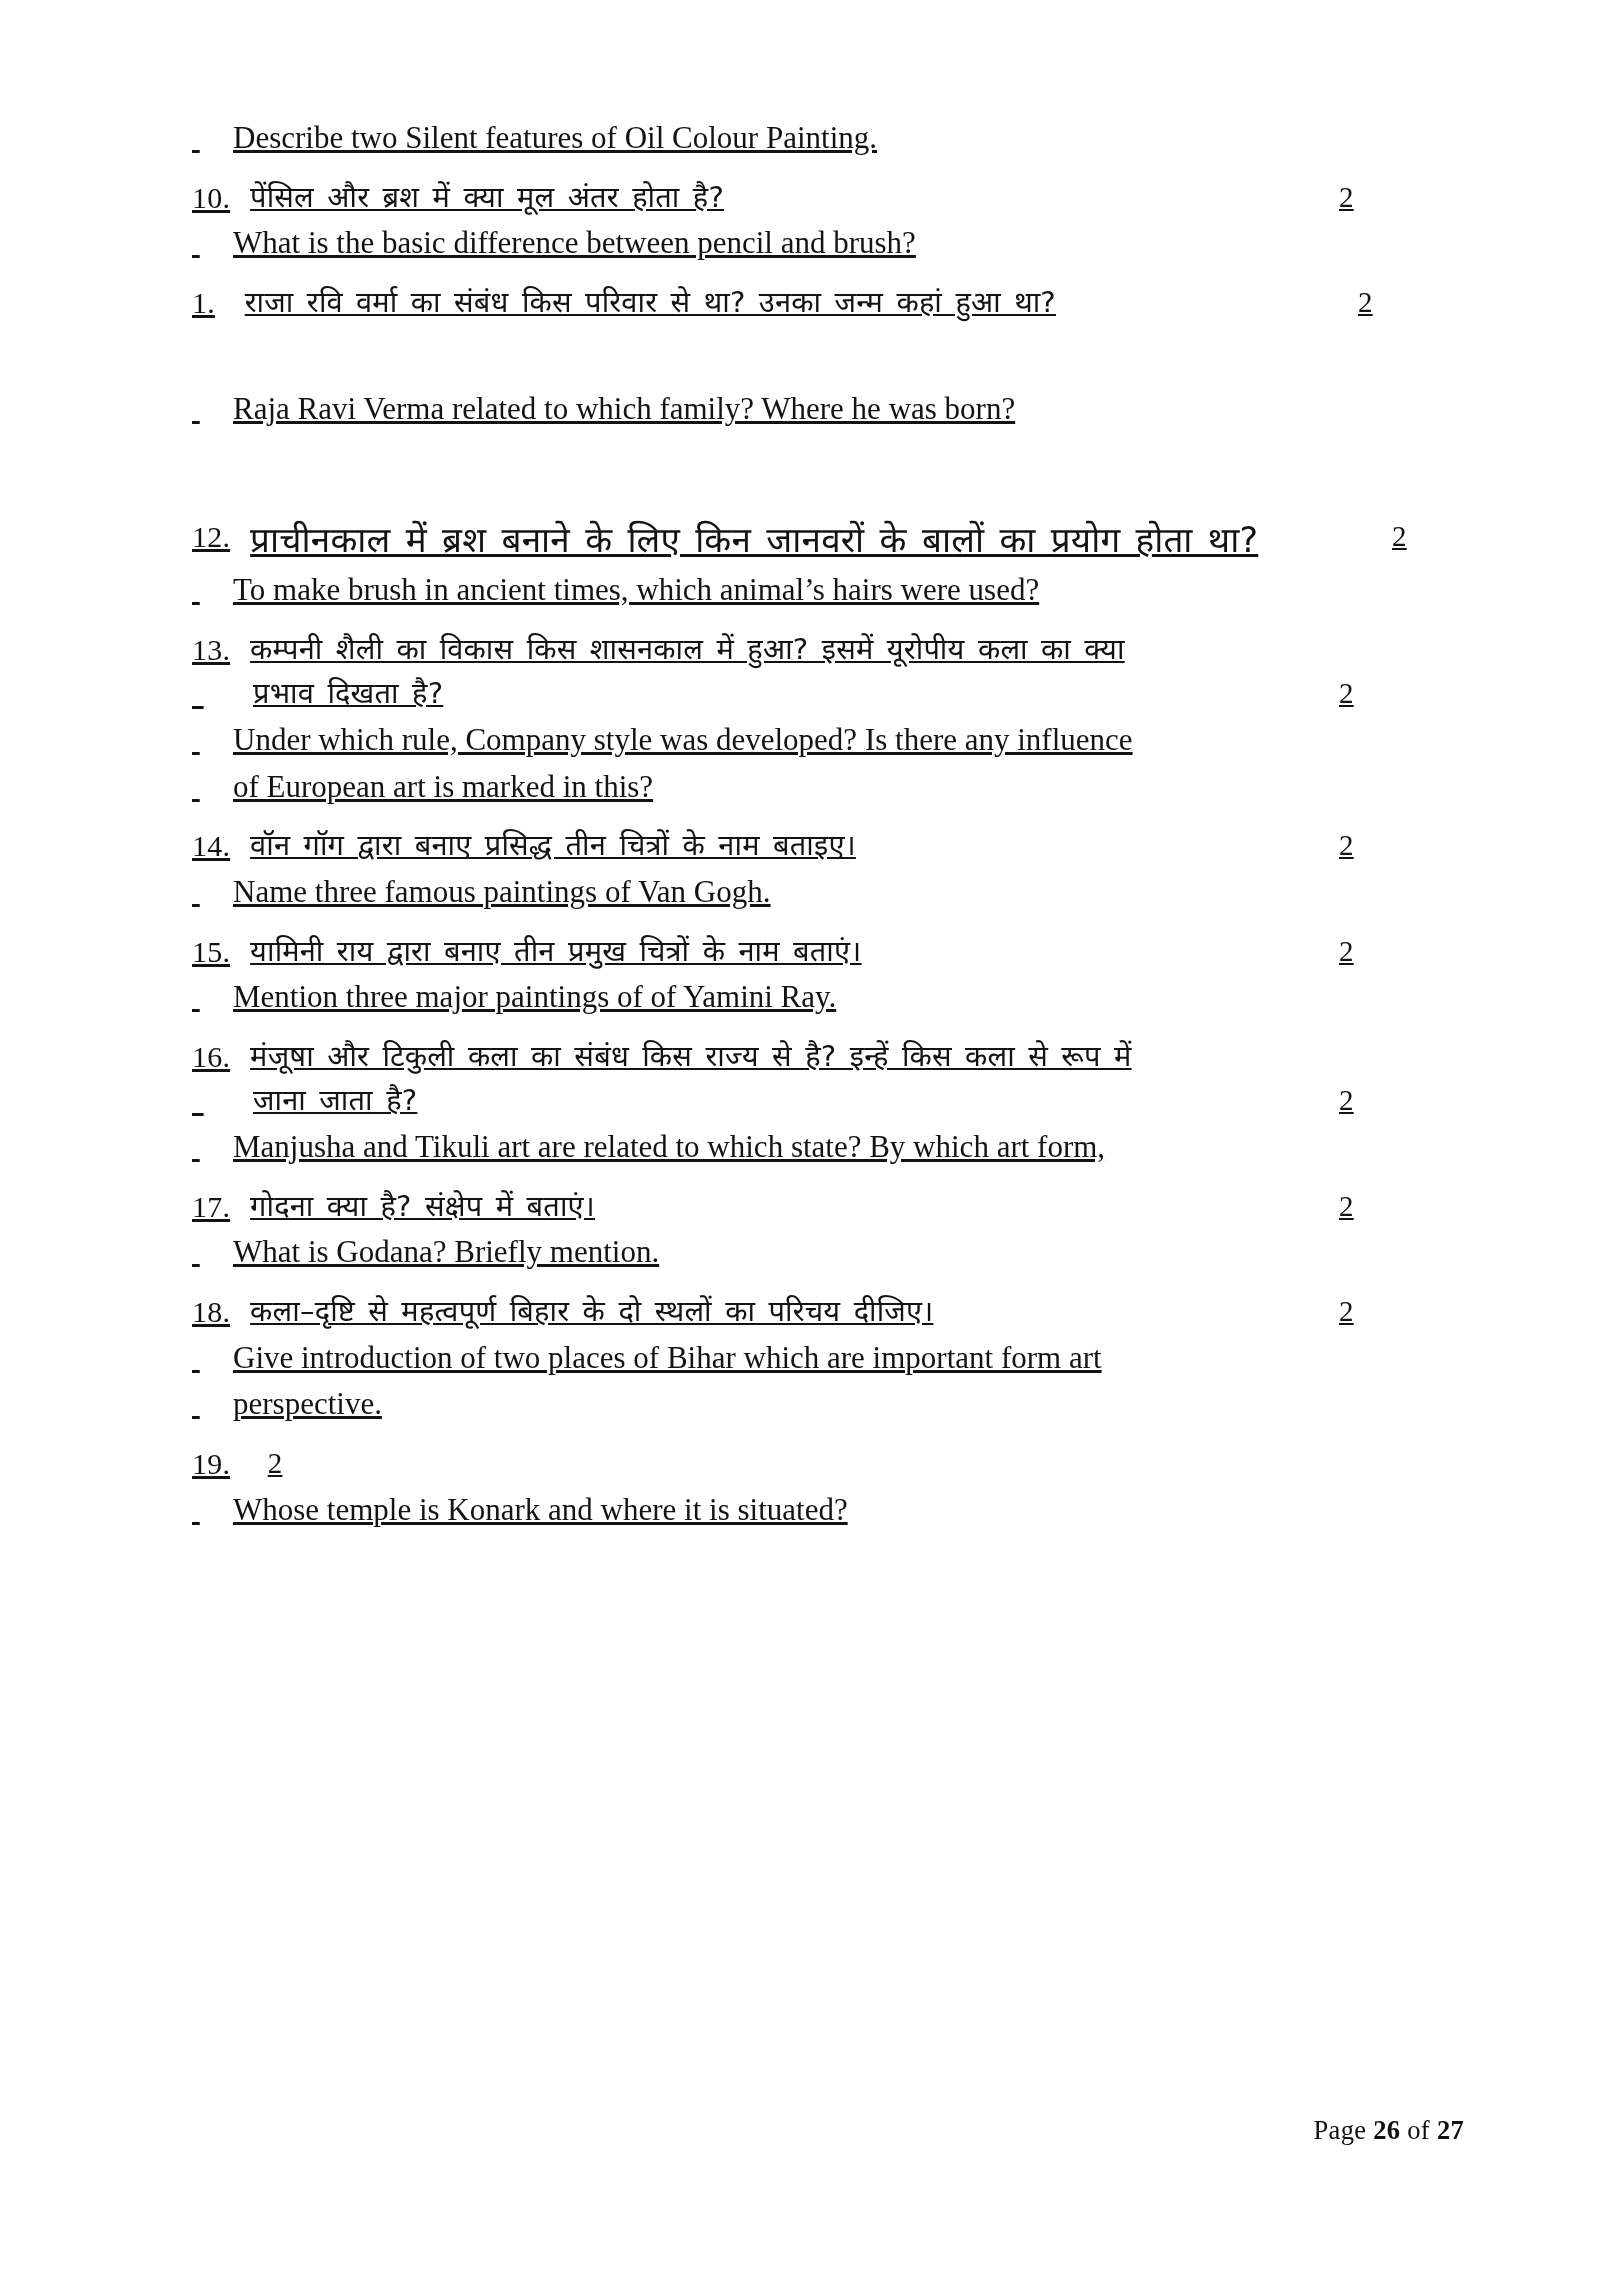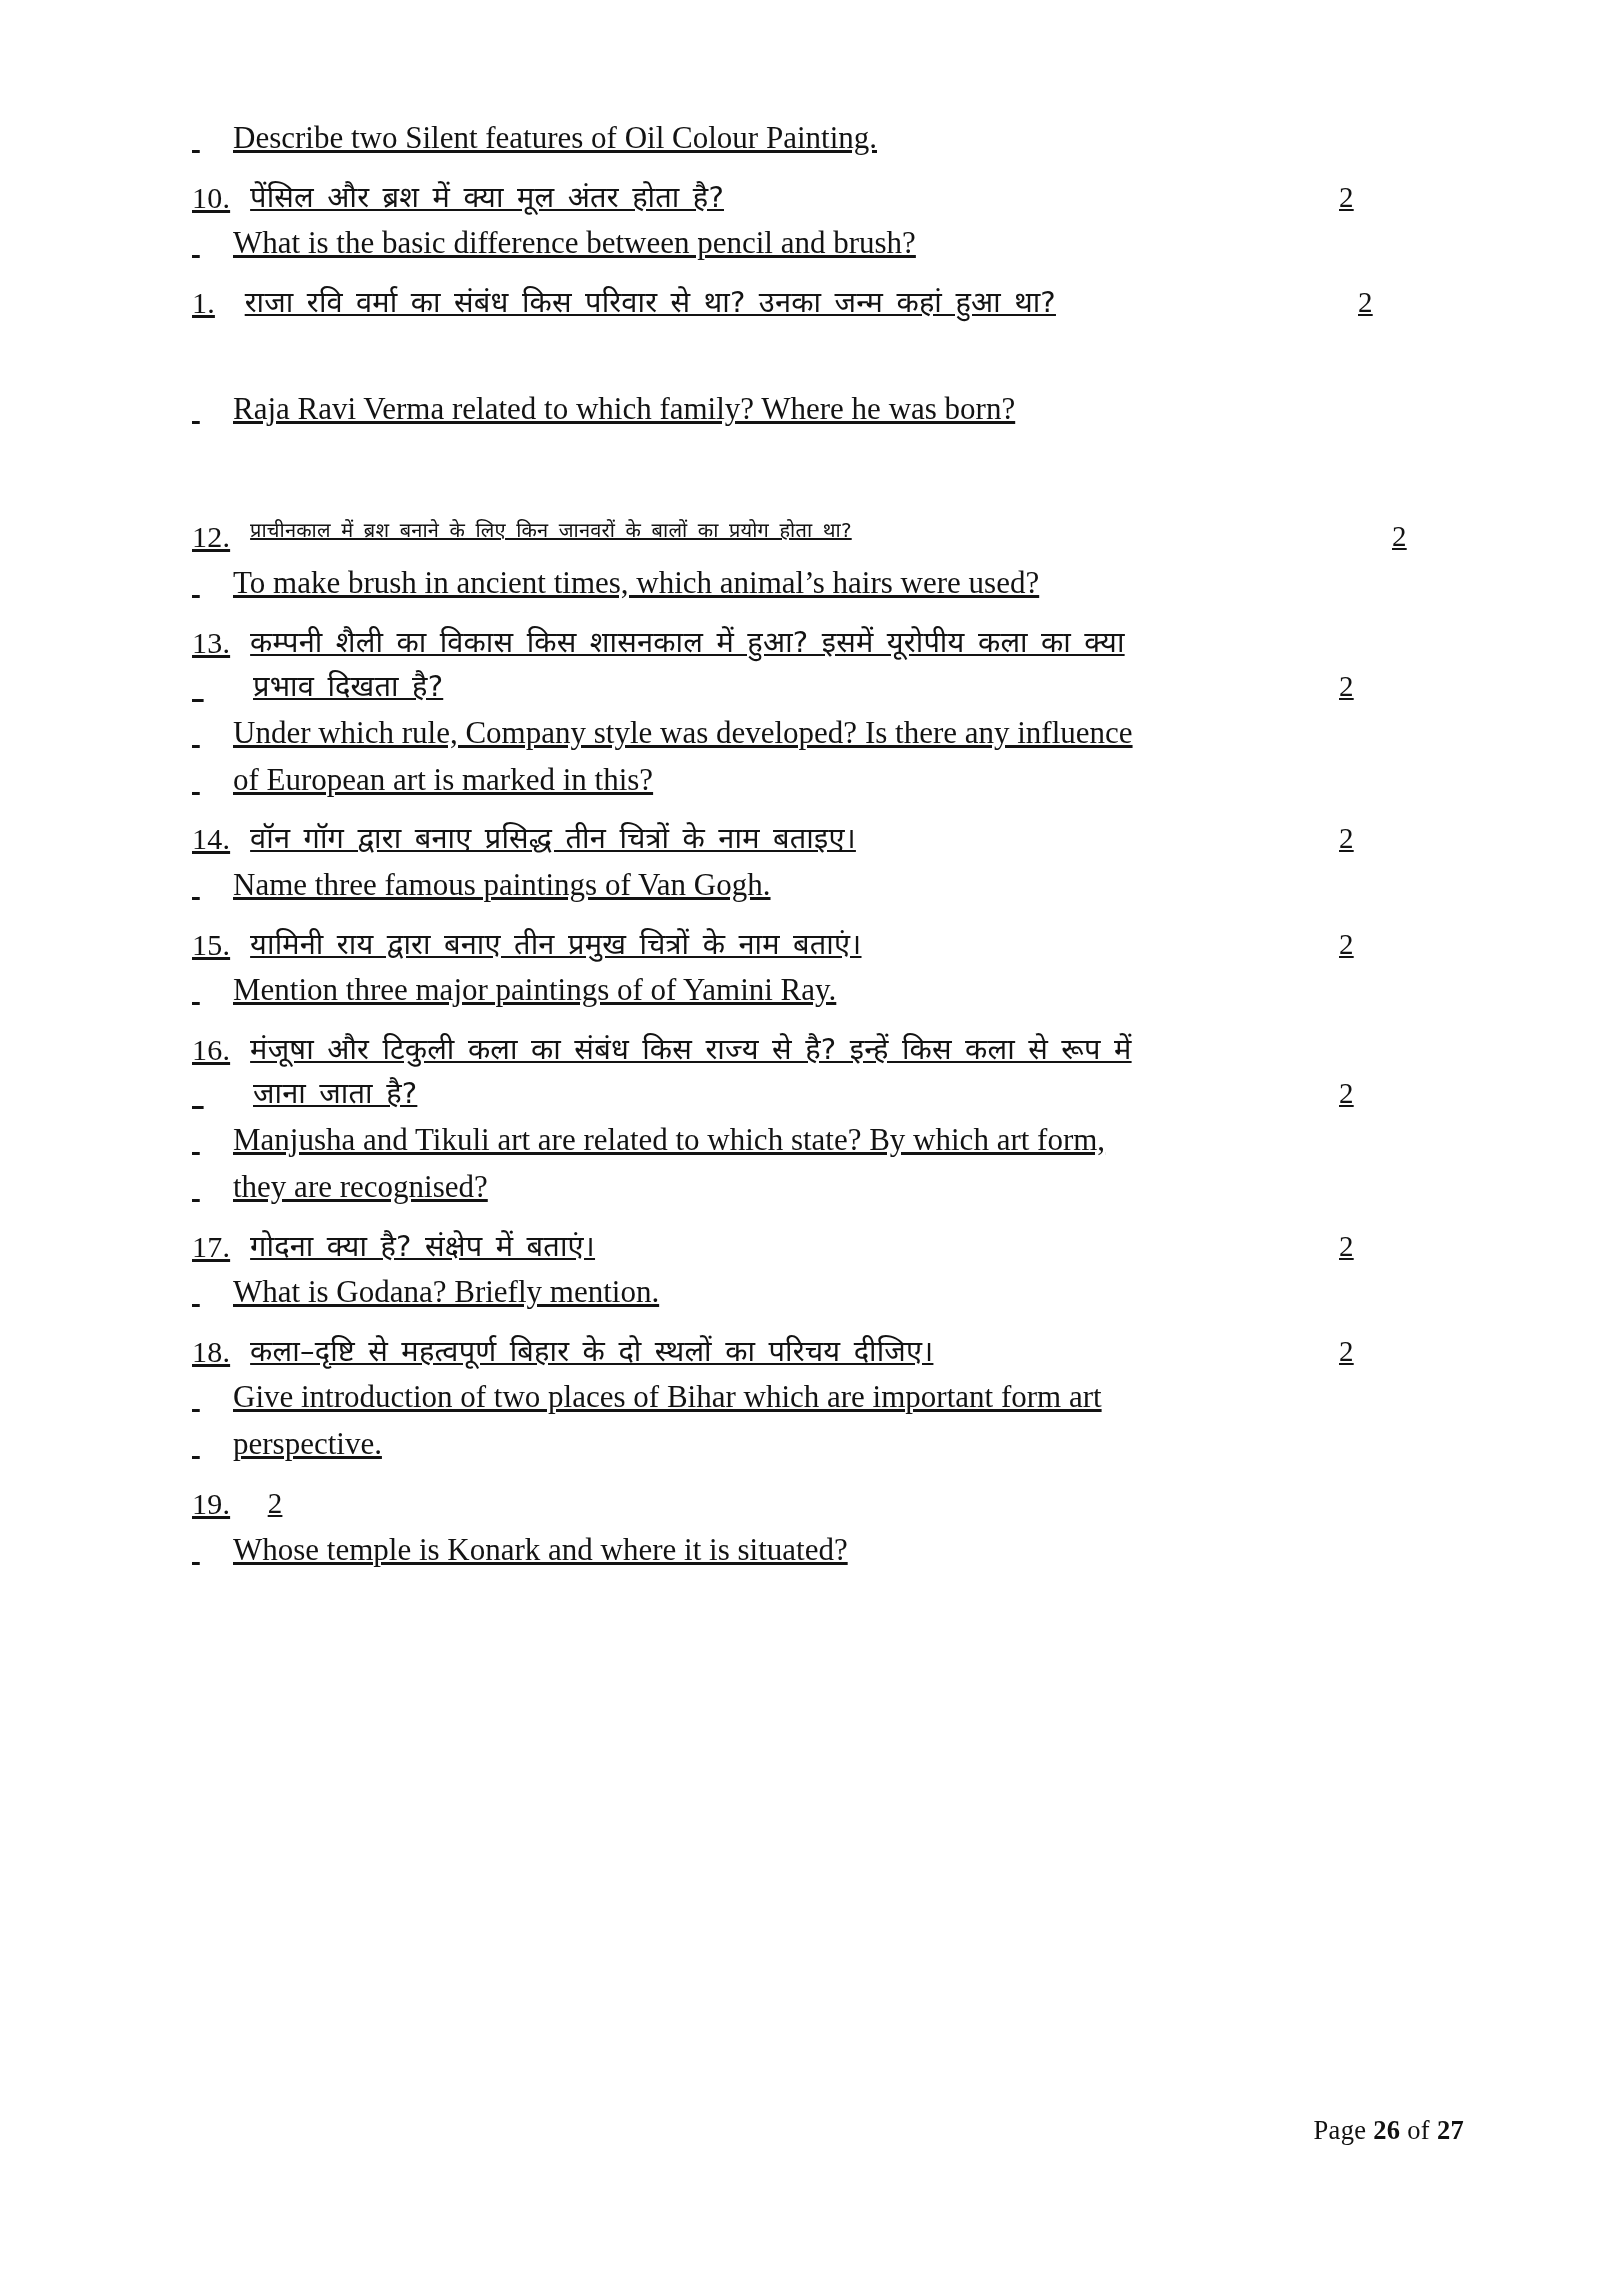--- a/index.html
+++ b/index.html
@@ -135,21 +135,21 @@
     <div class="qrow en line-block">
       <span class="num" style="width:41px">&nbsp;</span>
       <span class="txt">Raja Ravi Verma related to which family? Where he was born?</span>
       <span class="marks"></span>
     </div>
 
     <div class="spacer-xl"></div>
 
     <div class="qrow hi line-block">
       <span class="num">12.</span>
-      <span class="txt" style="font-size:20px">प्राचीनकाल में ब्रश बनाने के लिए किन जानवरों के बालों का प्रयोग होता था?</span>
+      <span class="txt" style="font-size:35px">प्राचीनकाल में ब्रश बनाने के लिए किन जानवरों के बालों का प्रयोग होता था?</span>
       <span class="marks" style="width:35px;padding-left:7.8px">2</span>
     </div>
     <div class="qrow en line-block">
       <span class="num" style="width:41px">&nbsp;</span>
       <span class="txt">To make brush in ancient times, which animal’s hairs were used?</span>
       <span class="marks"></span>
     </div>
 
     <div class="spacer-sm"></div>
 
@@ -209,25 +209,20 @@
     </div>
     <div class="qrow hi line-block">
       <span class="num" style="width:41px">&nbsp;</span>
       <span class="txt">जाना जाता है?</span>
       <span class="marks">2</span>
     </div>
     <div class="qrow en line-block">
       <span class="num" style="width:41px">&nbsp;</span>
       <span class="txt">Manjusha and Tikuli art are related to which state? By which art form,</span>
       <span class="marks" style="width:9.8px"></span>
-    </div>
-    <div class="qrow en line-block">
-      <span class="num" style="width:41px">&nbsp;</span>
-      <span class="txt">they are recognised?</span>
-      <span class="marks"></span>
     </div>
 
     <div class="spacer-sm"></div>
 
     <div class="qrow hi line-block">
       <span class="num">17.</span>
       <span class="txt">गोदना क्या है? संक्षेप में बताएं।</span>
       <span class="marks">2</span>
     </div>
     <div class="qrow en line-block">

